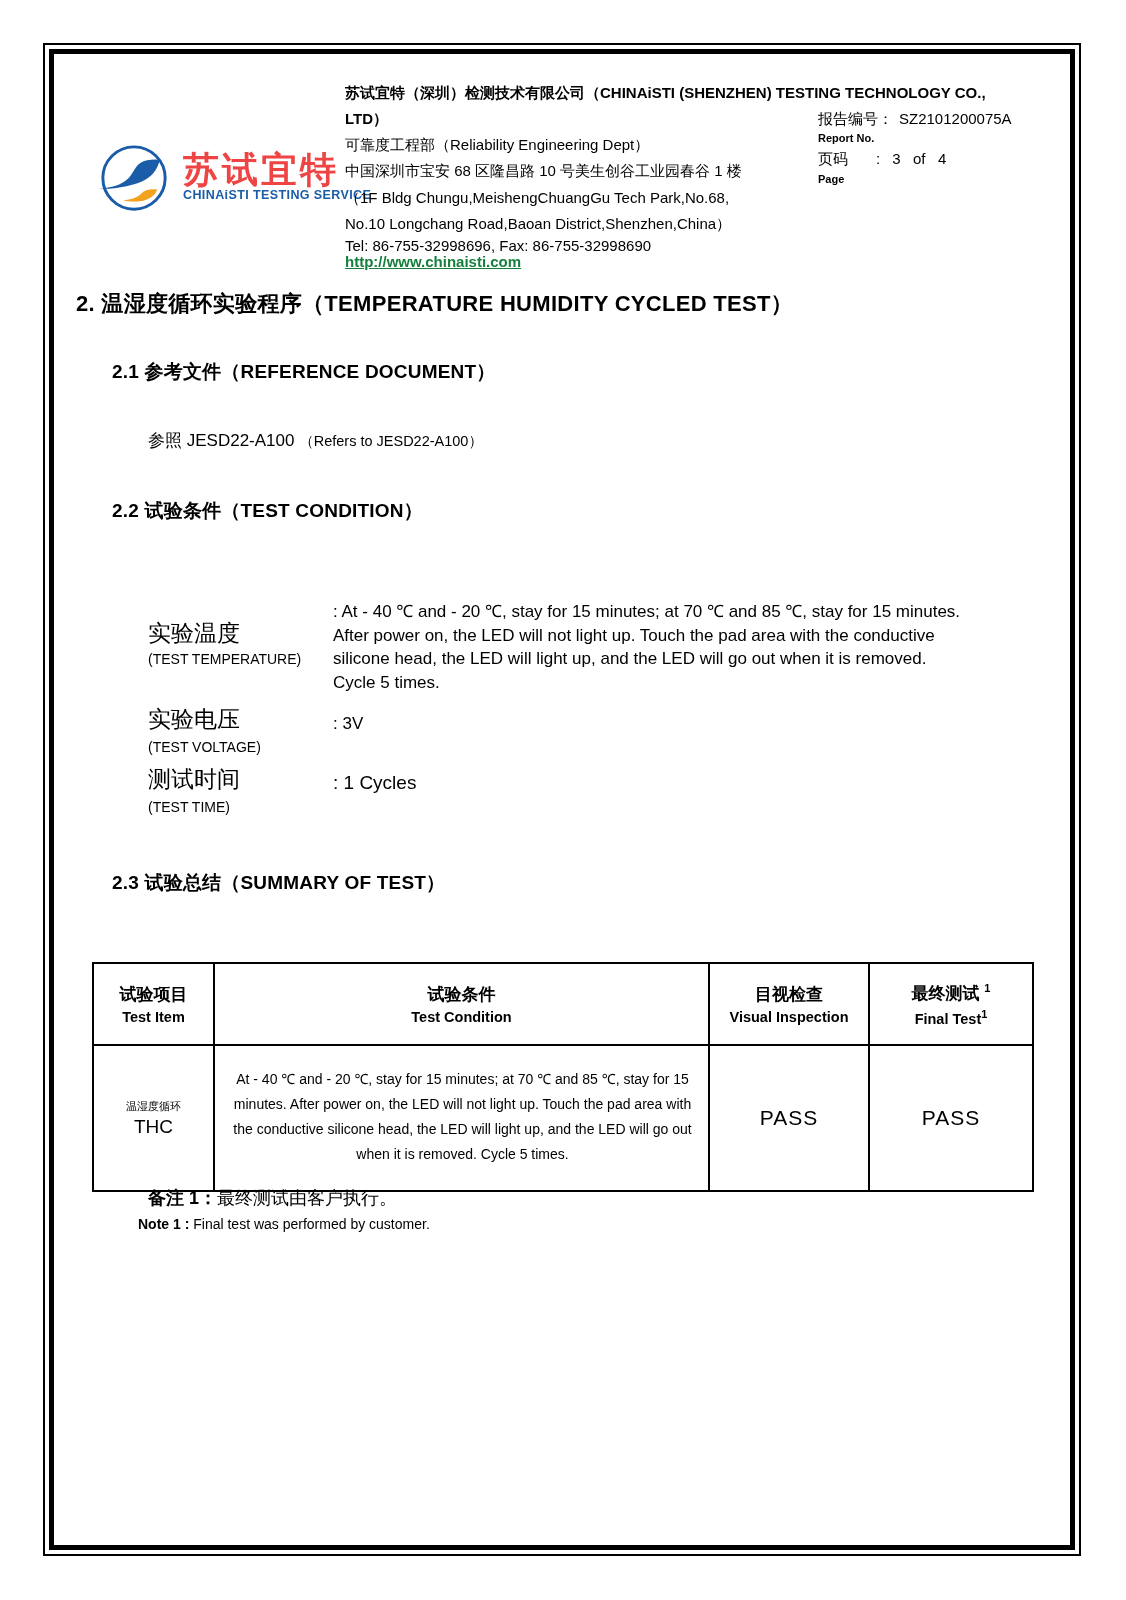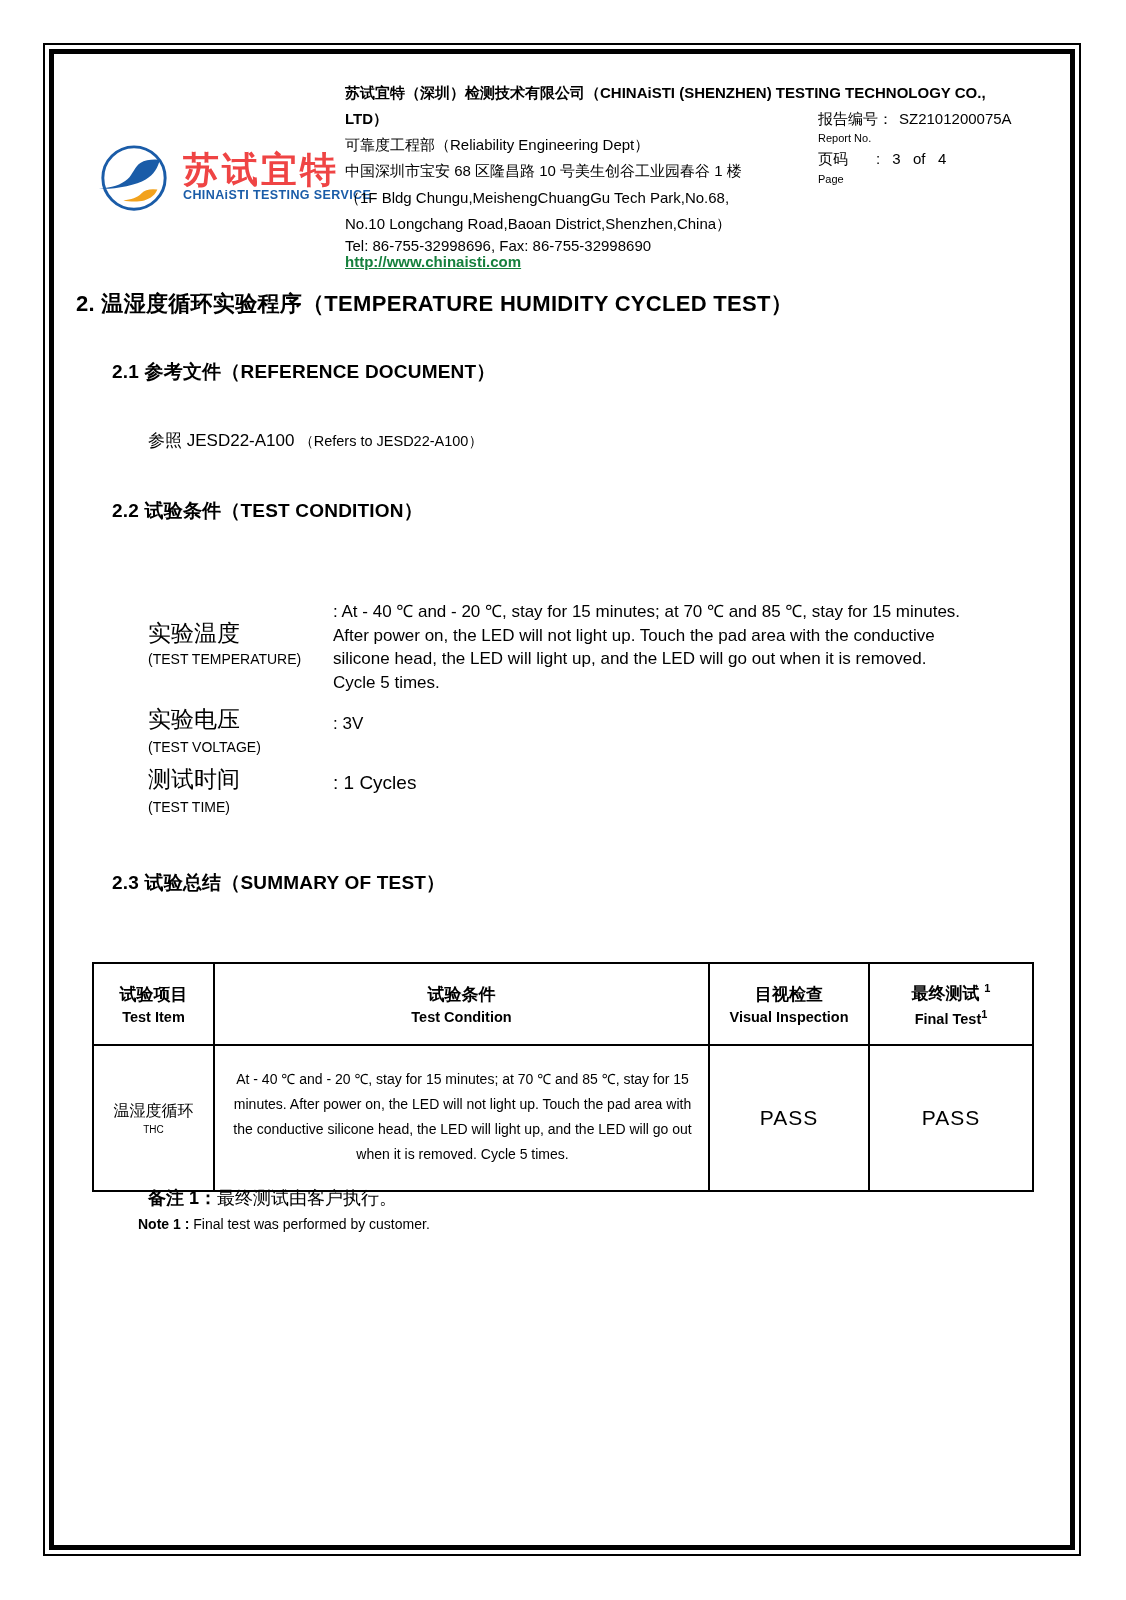--- a/index.html
+++ b/index.html
@@ -11,21 +11,21 @@
   
   .logo-wrap{position:absolute;left:97px;top:142px;display:flex;align-items:flex-start;}
   .brand-col{margin-left:12px;}
   .brand-cn{font-size:36px;font-weight:bold;color:#ef4444;letter-spacing:3px;line-height:1;margin-top:10px;}
   .brand-en{font-size:12.5px;font-weight:bold;color:#1a5ca8;letter-spacing:0.4px;}
   
   .h-line{position:absolute;left:345px;font-size:15px;white-space:nowrap;}
   .h-bold{font-weight:bold;}
   .h-url{font-weight:bold;color:#15803d;text-decoration:underline;cursor:pointer;}
   .rep-line{position:absolute;left:818px;font-size:15px;white-space:nowrap;}
-  .rep-sub{position:absolute;left:818px;font-size:11px;font-weight:normal;white-space:nowrap;}
+  .rep-sub{position:absolute;left:818px;font-size:11px;font-weight:bold;white-space:nowrap;}
   .page-sep{display:inline-block;margin-left:28px;}
   .page-val{display:inline-block;margin-left:12px;white-space:pre;}
   
   .main-title{position:absolute;left:76px;top:289px;font-size:22px;font-weight:bold;letter-spacing:0.3px;}
   .sec-h{position:absolute;left:112px;font-size:19px;font-weight:bold;letter-spacing:0.2px;}
   
   .ref-body{position:absolute;left:148px;top:429px;font-size:17px;}
   .ref-sub{font-size:14.5px;}
   
   .cond-label{position:absolute;left:148px;font-size:23px;}
@@ -35,22 +35,22 @@
             line-height:23.5px;white-space:normal;}
   .cond-val-lg{font-size:19px;}
   
   .sum-table{position:absolute;left:92px;top:962px;border-collapse:collapse;table-layout:fixed;}
   .sum-table td,.sum-table th{border:2px solid #000;padding:8px;}
   .th-cell{height:64px;text-align:center;vertical-align:middle;}
   .th-cn{font-size:17px;font-weight:bold;}
   .th-en{font-size:14.5px;font-weight:bold;margin-top:3px;}
   .body-row td{height:128px;vertical-align:middle;}
   .td-item{text-align:center;}
-  .td-item .cn{font-size:16px;}
-  .td-item .en{font-size:10px;margin-top:2px;}
+  .td-item .cn{font-size:11px;}
+  .td-item .en{font-size:19px;margin-top:2px;}
   .td-cond{font-size:14px;line-height:25px;padding:4px 10px 6px 12px !important;
            text-align:center;white-space:normal;}
   .td-pass{text-align:center;font-size:21px;letter-spacing:1px;}
   sup{font-size:11px;}
   
   .note-cn{position:absolute;left:148px;top:1186px;font-size:18px;}
   .note-cn .b{font-weight:bold;}
   .note-en{position:absolute;left:138px;top:1216px;font-size:14px;}
   .note-en .b{font-weight:bold;}
 </style>

